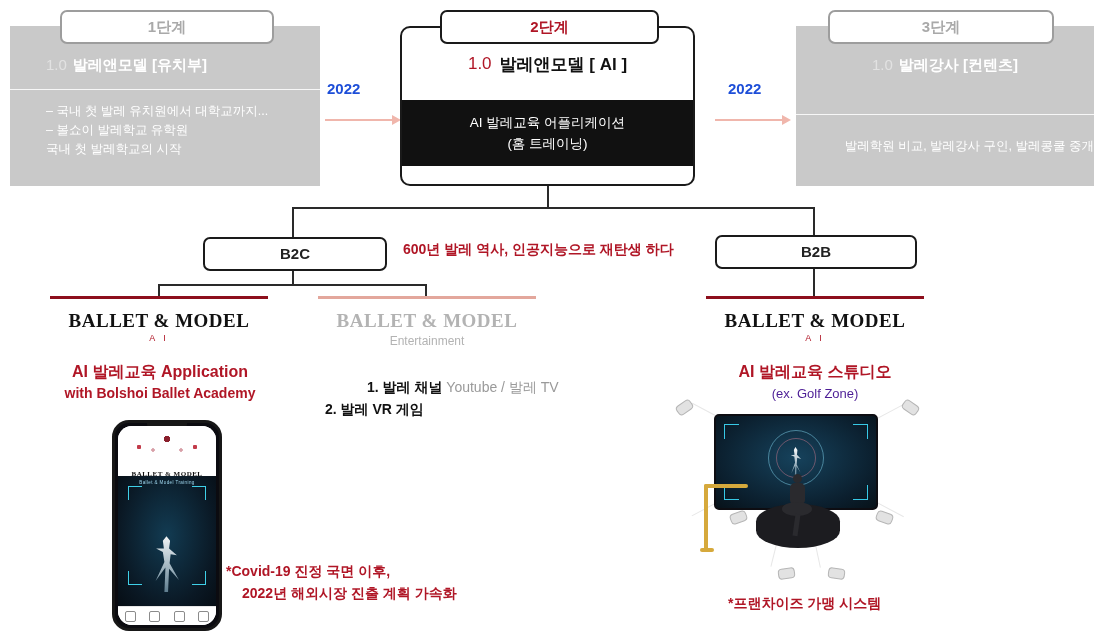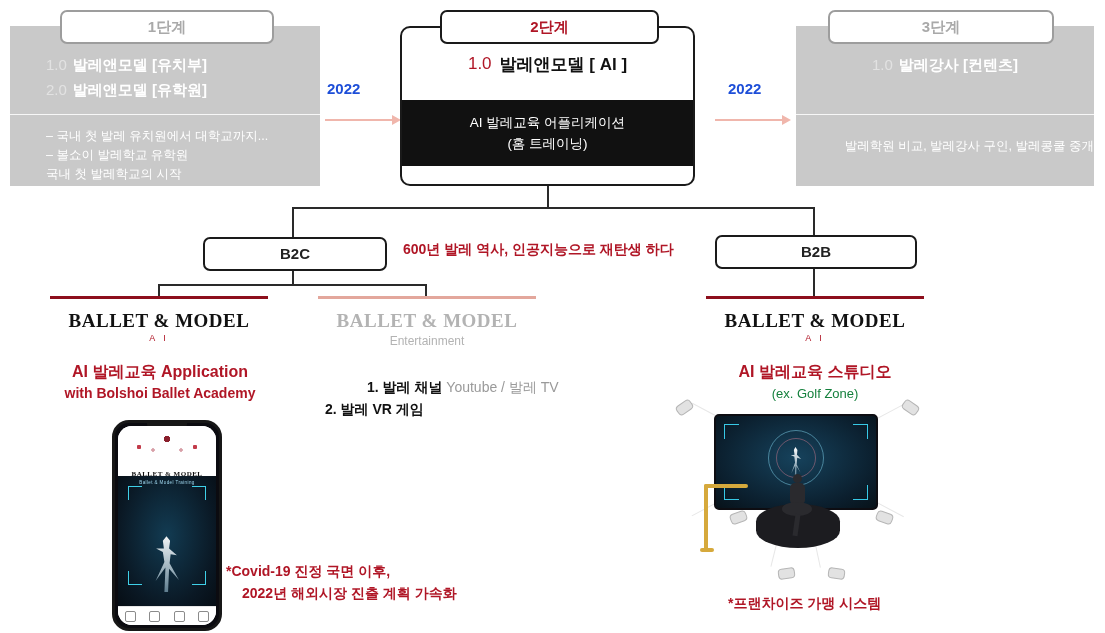--- a/index.html
+++ b/index.html
@@ -238,23 +238,20 @@
 </head>
 <body>
 
 <div class="stage-tab muted" style="left:60px;top:10px;width:210px;">1단계</div>
 
 <div class="panel panel-gray" style="left:10px;top:26px;width:310px;height:160px;">
   <div class="top">
     <div class="row">
       <span class="num">1.0</span><span>발레앤모델 [유치부]</span>
     </div>
-    <div class="row">
-      <span class="num">2.0</span><span>발레앤모델 [유학원]</span>
-    </div>
   </div>
   <div class="divider"></div>
   <div class="bottom">
     <div>– 국내 첫 발레 유치원에서 대학교까지...</div>
     <div>– 볼쇼이 발레학교 유학원</div>
     <div>   국내 첫 발레학교의 시작</div>
   </div>
 </div>
 
 <div class="arrow-label" style="left:327px;top:80px;">2022</div>
@@ -358,21 +355,21 @@
 </div>
 <div class="list-item" style="left:325px;top:401px;">
   <span>2.</span>
   <span>발레 VR 게임</span>
 </div>
 
 <div class="brand-rule" style="left:706px;top:296px;width:218px;background:#8d0f1c;"></div>
 <div class="brand-title" style="left:706px;top:310px;width:218px;font-size:19px;color:#111;">BALLET &amp; MODEL</div>
 <div class="brand-sub" style="left:706px;top:333px;width:218px;font-size:9px;letter-spacing:3px;color:#b01626;">A I</div>
 <div class="label-red" style="left:700px;top:362px;width:230px;font-size:16px;">AI 발레교육 스튜디오</div>
-<div class="label-plain" style="left:700px;top:386px;width:230px;font-size:13px;color:#15803d;">(ex. Golf Zone)</div>
+<div class="label-plain" style="left:700px;top:386px;width:230px;font-size:13px;color:#4c1d95;">(ex. Golf Zone)</div>
 
 <div class="studio" style="left:670px;top:400px;width:260px;height:180px;">
   <div class="ray" style="left:128px;top:60px;width:120px;transform:rotate(-28deg);"></div>
   <div class="ray" style="left:128px;top:60px;width:120px;transform:rotate(208deg);"></div>
   <div class="ray" style="left:128px;top:60px;width:120px;transform:rotate(28deg);"></div>
   <div class="ray" style="left:128px;top:60px;width:120px;transform:rotate(152deg);"></div>
   <div class="ray" style="left:128px;top:60px;width:110px;transform:rotate(78deg);"></div>
   <div class="ray" style="left:128px;top:60px;width:110px;transform:rotate(104deg);"></div>
 
   <div class="screen">

